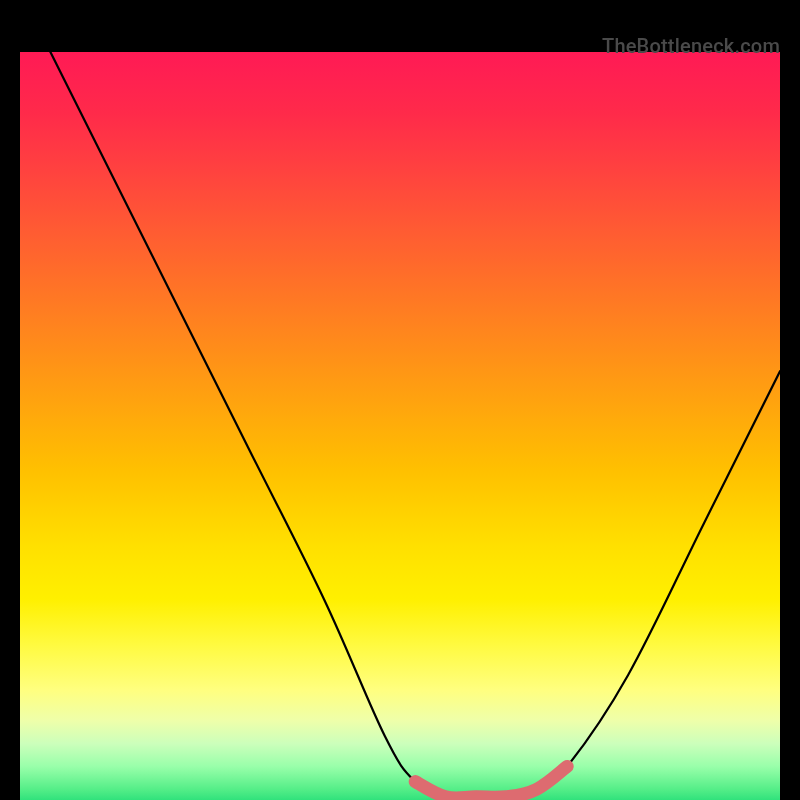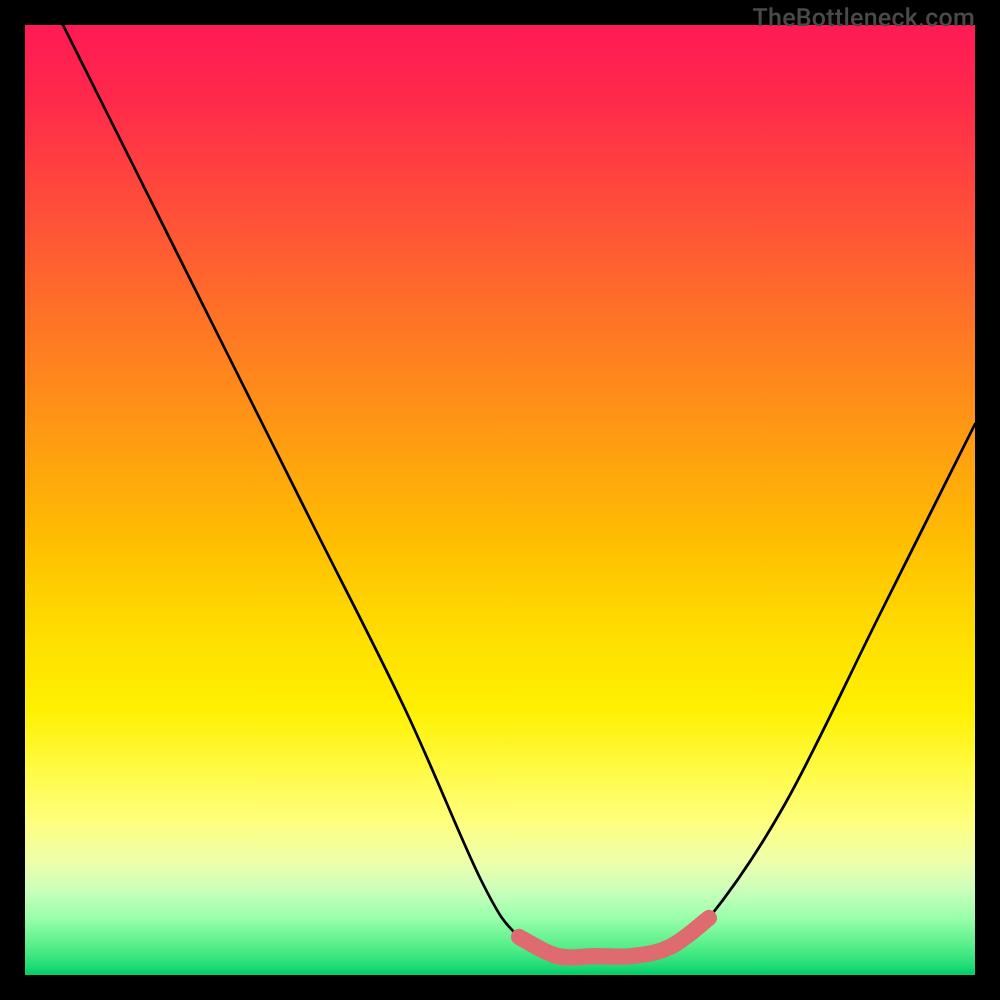--- a/index.html
+++ b/index.html
@@ -8,20 +8,21 @@
     width: 800px;
     height: 800px;
     background: #000000;
     overflow: hidden;
     font-family: -apple-system, BlinkMacSystemFont, "Segoe UI", Roboto, Helvetica, Arial, sans-serif;
   }
   .chart-container {
     position: relative;
     width: 800px;
     height: 676px;
+    margin-top: 32px;
   }
   .plot-area {
     position: absolute;
     left: 20px;
     top: 20px;
     width: 760px;
     height: 760px;
     background: linear-gradient(to bottom,
       #ff1a55 0%,
       #ff2a4a 8%,

